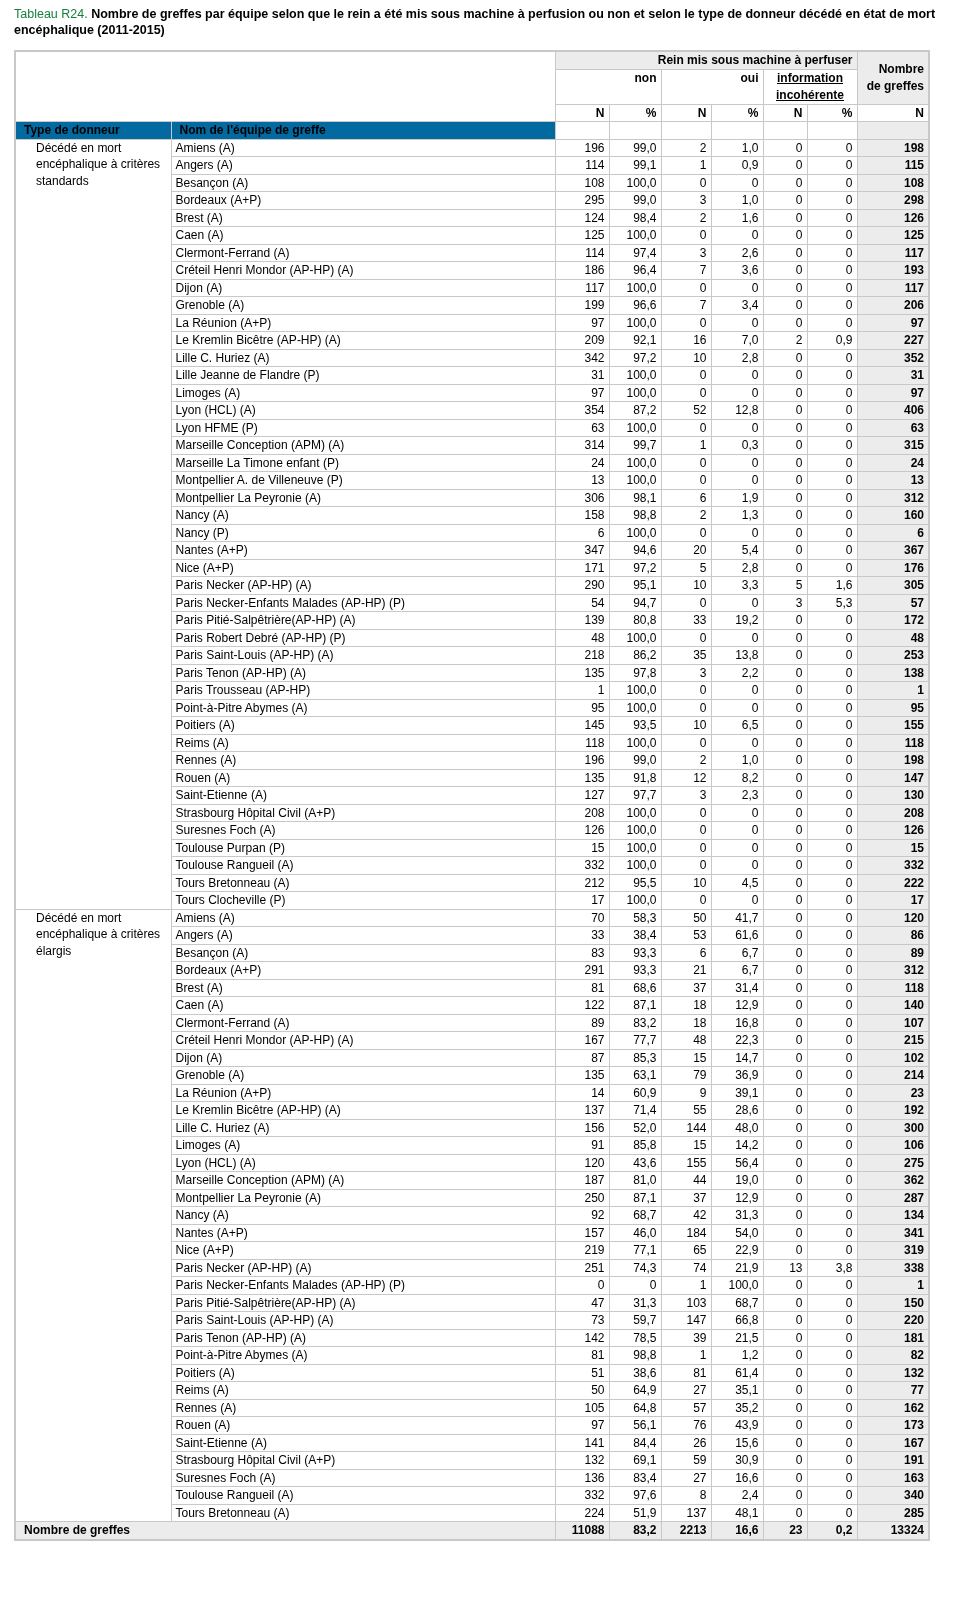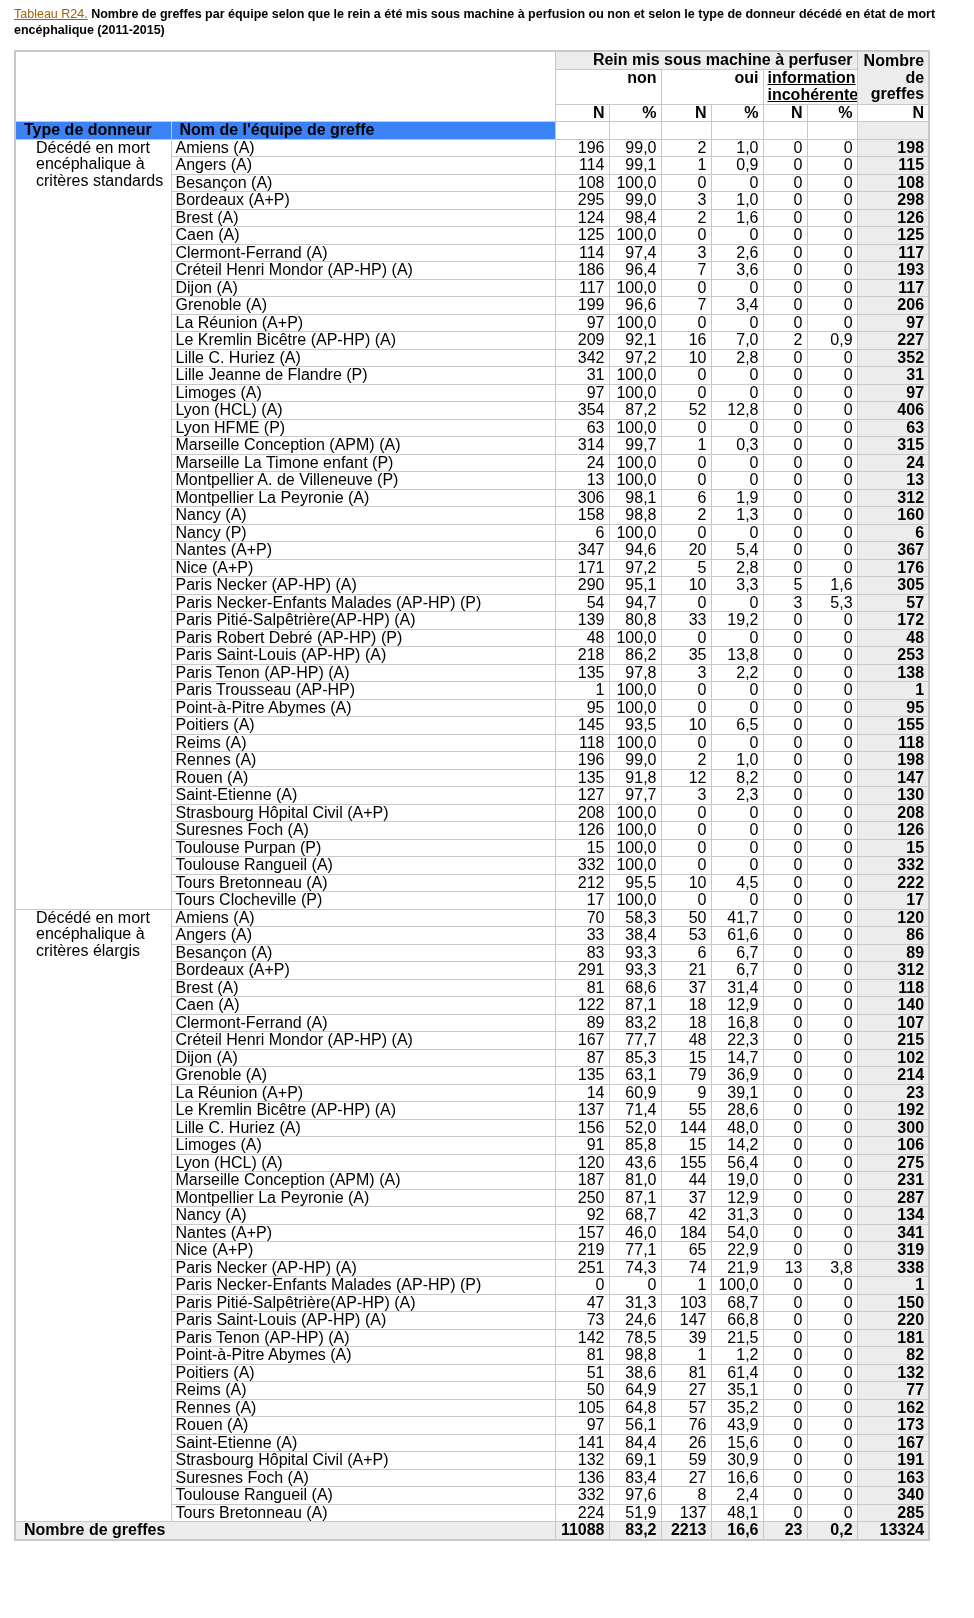--- a/index.html
+++ b/index.html
@@ -1,27 +1,27 @@
 <!DOCTYPE html>
 <html><head>
 <meta charset="utf-8">
 <style>
   body { margin:0; background:#fff; font-family:"Liberation Sans", sans-serif; color:#000; }
   .page { width:974px; padding:6px 0 0 14px; box-sizing:border-box; }
   .title { font-size:12.5px; font-weight:bold; line-height:16px; width:950px; }
-  .title .tag { color:#a16207; font-weight:normal;text-decoration:underline; }
-  table { border-collapse:collapse; margin-top:12px; width:800px; font-size:16px; table-layout:fixed; }
+  .title .tag { color:#15803d; font-weight:normal; }
+  table { border-collapse:collapse; margin-top:12px; width:800px; font-size:12px; table-layout:fixed; }
   td, th { border:1px solid #c8c8c8; padding:0 4px; line-height:16.5px; height:16.5px; white-space:nowrap; overflow:hidden; }
   th { font-weight:bold; text-align:right; }
   .g { background:#ececec; }
   .outer { border:2px solid #c8c8c8; }
   td.num { text-align:right; }
   td.tot { text-align:right; font-weight:bold; background:#ececec; }
   td.type { vertical-align:top; white-space:normal; line-height:16.5px; padding-left:20px;}
-  .lh { text-align:left; font-weight:bold; background:#3b82f6; padding-left:8px;}
+  .lh { text-align:left; font-weight:bold; background:#0369a1; padding-left:8px;}
   tr.total td { background:#ececec; font-weight:bold; }
   .footnote { font-size:10px; margin-top:12px; }
 </style>
 </head>
 <body>
 
 <div class="page">
   <div class="title">
     <span class="tag">Tableau R24.</span><span> Nombre de greffes par équipe selon que le rein a été mis sous machine à perfusion ou non et selon le type de donneur décédé en état de mort encéphalique (2011-2015)</span>
   </div>
@@ -664,21 +664,21 @@
           <td class="tot">275</td>
         </tr>
         <tr>
           <td class="">Marseille Conception (APM) (A)</td>
           <td class="num">187</td>
           <td class="num">81,0</td>
           <td class="num">44</td>
           <td class="num">19,0</td>
           <td class="num">0</td>
           <td class="num">0</td>
-          <td class="tot">231</td>
+          <td class="tot">362</td>
         </tr>
         <tr>
           <td class="">Montpellier La Peyronie (A)</td>
           <td class="num">250</td>
           <td class="num">87,1</td>
           <td class="num">37</td>
           <td class="num">12,9</td>
           <td class="num">0</td>
           <td class="num">0</td>
           <td class="tot">287</td>
@@ -739,21 +739,21 @@
           <td class="num">31,3</td>
           <td class="num">103</td>
           <td class="num">68,7</td>
           <td class="num">0</td>
           <td class="num">0</td>
           <td class="tot">150</td>
         </tr>
         <tr>
           <td class="">Paris Saint-Louis (AP-HP) (A)</td>
           <td class="num">73</td>
-          <td class="num">24,6</td>
+          <td class="num">59,7</td>
           <td class="num">147</td>
           <td class="num">66,8</td>
           <td class="num">0</td>
           <td class="num">0</td>
           <td class="tot">220</td>
         </tr>
         <tr>
           <td class="">Paris Tenon (AP-HP) (A)</td>
           <td class="num">142</td>
           <td class="num">78,5</td>

